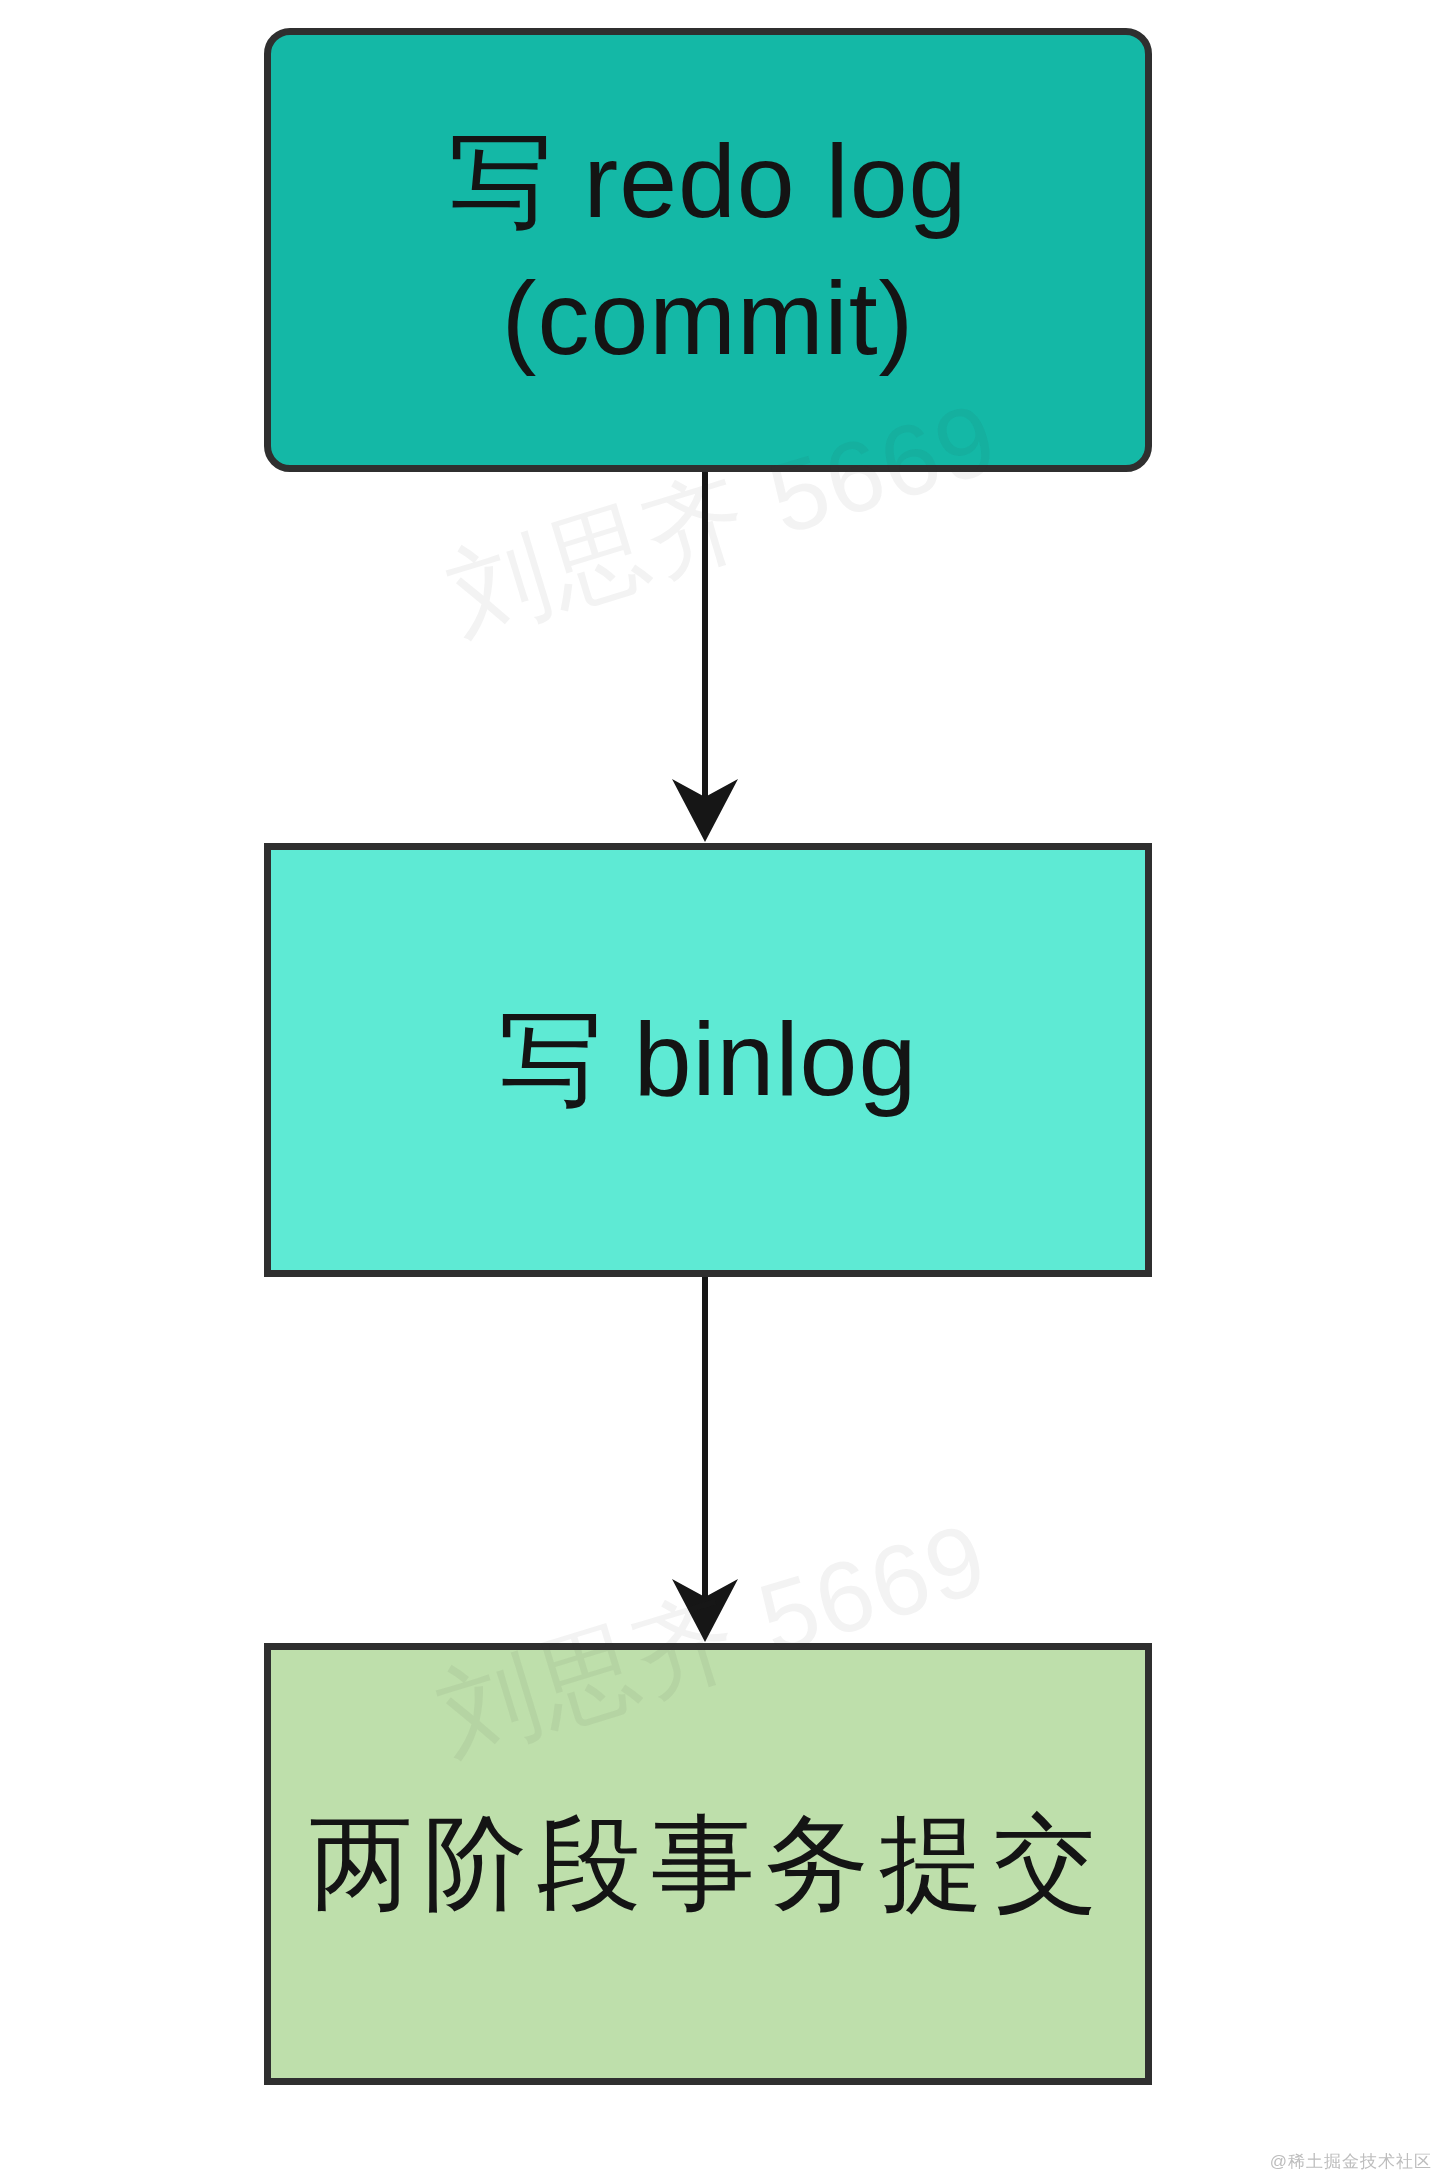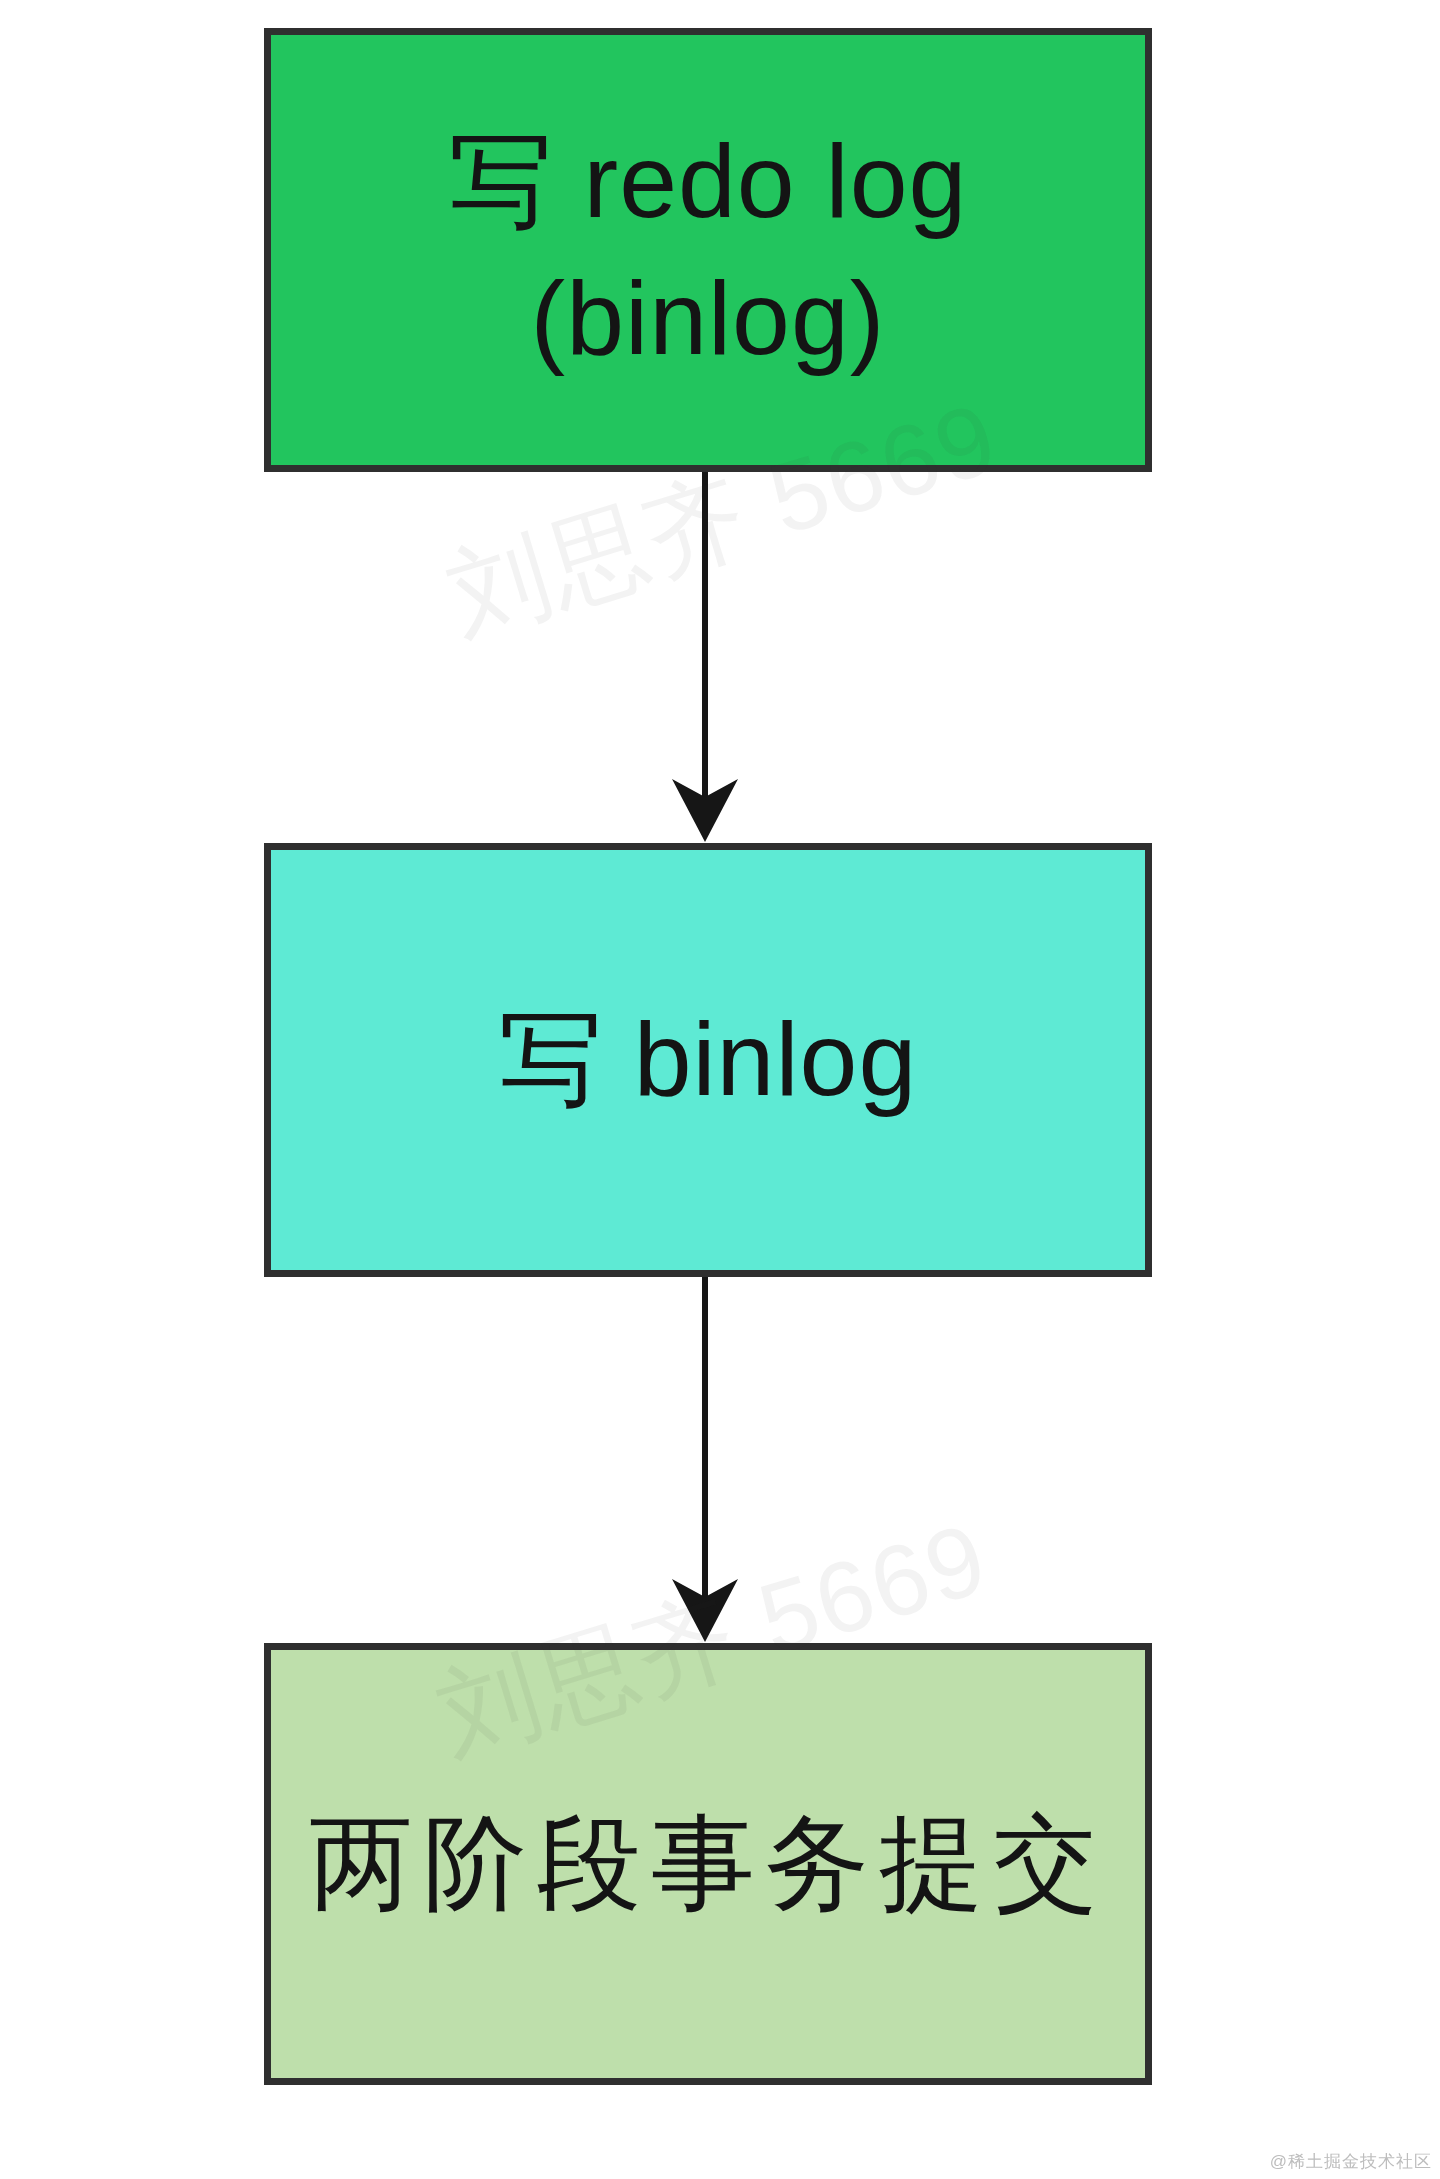--- a/index.html
+++ b/index.html
@@ -66,24 +66,24 @@
 </style>
 </head>
 <body>
 
 <div class="canvas">
 
   <div class="wm-diagonal" id="wm-1">刘思齐 5669</div>
 
   <div class="wm-diagonal" id="wm-2">刘思齐 5669</div>
 
-  <div class="node" id="node-redo" style="background-color: #22c55e; border-color: rgb(47, 47, 47);">
+  <div class="node" id="node-redo" style="background-color: #14b8a6; border-color: rgb(47, 47, 47); border-radius: 26px;">
     <div class="node-label">
       <span>写 redo log</span><br>
-      <span>(binlog)</span>
+      <span>(commit)</span>
     </div>
   </div>
 
   <div class="arrow" id="arrow-1" style="color: rgb(22, 22, 22);">
     <svg viewBox="0 0 72 371">
       <line x1="36" y1="0" x2="36" y2="327" stroke="currentColor" stroke-width="6"></line>
       <polygon points="3,307 36,325 69,307 36,370" fill="currentColor"></polygon>
     </svg>
   </div>
 

